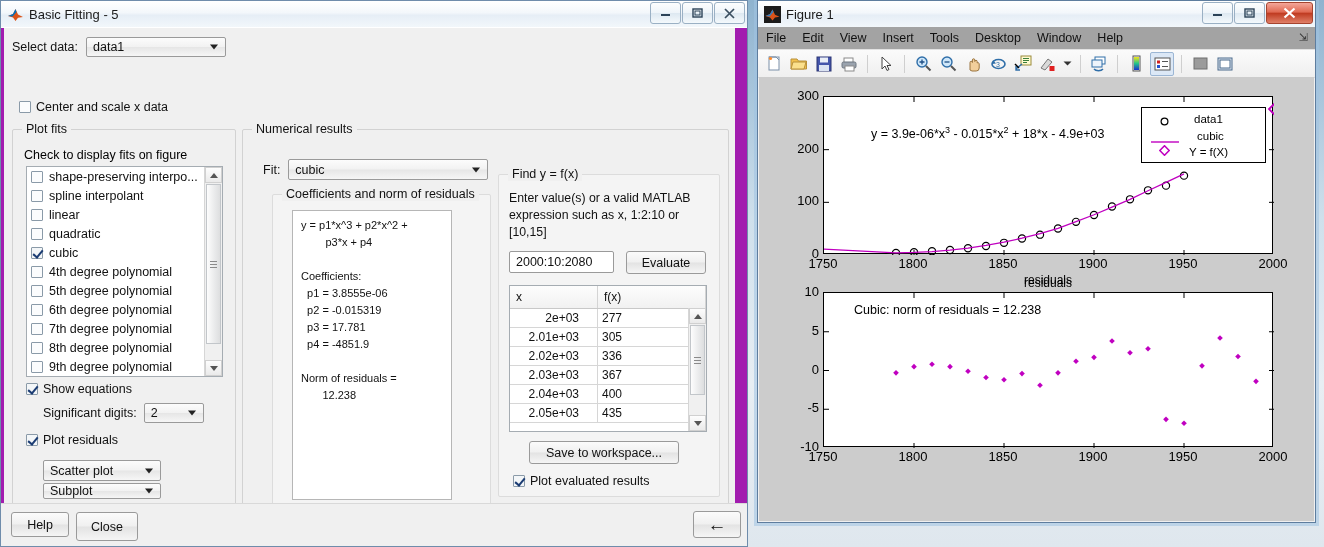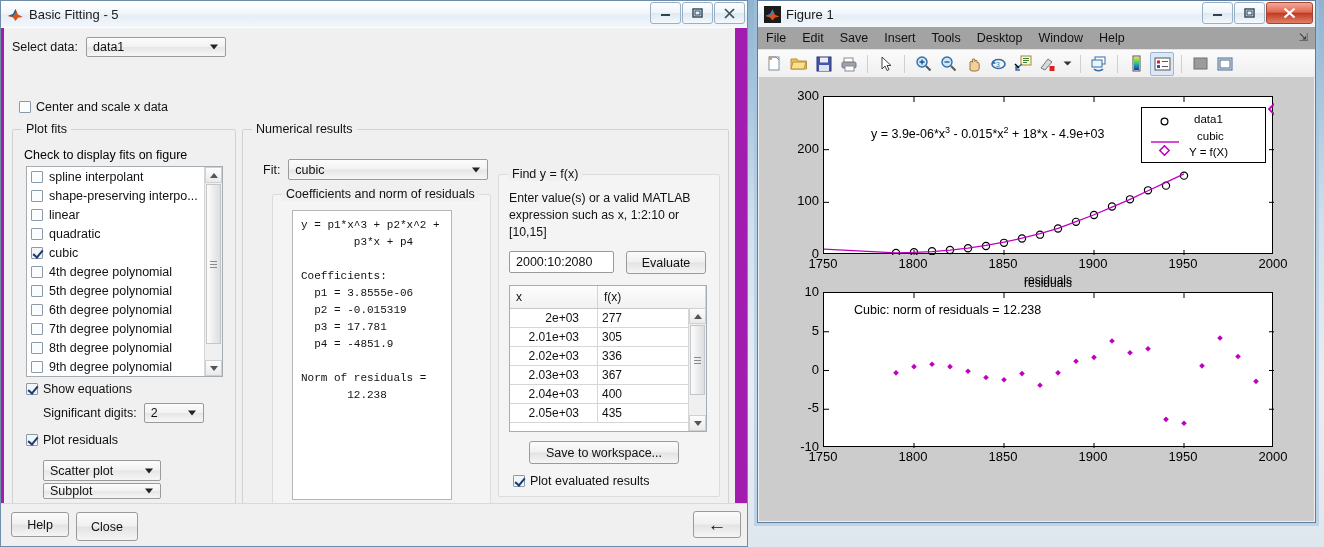--- a/index.html
+++ b/index.html
@@ -95,21 +95,21 @@
      background:repeating-linear-gradient(180deg,#8a8a8a 0 1px,transparent 1px 3px);}
 
   
   .btn{
     box-sizing:border-box;border:1px solid #9a9a9a;border-radius:3px;
     background:linear-gradient(180deg,#fbfbfb 0%,#f0f0f0 48%,#e3e3e3 52%,#f5f5f5 100%);
     display:flex;align-items:center;justify-content:center;font-size:12.5px;color:#111;
   }
 
   
-  .mono{font-family:Liberation Mono, monospace;font-size:11px;color:#111;line-height:17px;white-space:pre;}
+  .mono{font-family:Liberation Sans, sans-serif;font-size:11px;color:#111;line-height:17px;white-space:pre;}
   .textpane{position:absolute;box-sizing:border-box;background:#fff;border:1px solid #b6b6b6;padding:6px 8px;overflow:hidden;}
 
   
   .tbl{position:absolute;box-sizing:border-box;background:#fff;border:1px solid #a5acb2;overflow:hidden;}
   .thead{display:flex;height:22px;border-bottom:1px solid #c8c8c8;
      background:linear-gradient(180deg,#fdfdfd,#f1f1f1);}
   .th{font-size:12px;color:#111;display:flex;align-items:center;padding-left:6px;box-sizing:border-box;}
   .th.c1{width:88px;border-right:1px solid #d4d4d4;}
   .th.c2{width:108px;border-right:1px solid #d4d4d4;}
   .trow{display:flex;height:18px;border-bottom:1px solid #d6d6d6;}
@@ -200,25 +200,25 @@
 
       <div class="grp" style="left:8px;top:101px;width:224px;height:399px;">
         <span class="cap">Plot fits</span>
 
         <span style="position:absolute;left:11px;top:18px;font-size:12.5px;">Check to display fits on figure</span>
 
         <div class="listbox" style="left:13px;top:36px;width:197px;height:211px;">
           <div id="fits-items" style="position:absolute;left:0;top:0;right:18px;">
               <div class="litem">
                 <span class="cbx"></span>
+                <span>shape-preserving interpo...</span>
+              </div>
+              <div class="litem">
+                <span class="cbx"></span>
                 <span>spline interpolant</span>
-              </div>
-              <div class="litem">
-                <span class="cbx"></span>
-                <span>shape-preserving interpo...</span>
               </div>
               <div class="litem">
                 <span class="cbx"></span>
                 <span>linear</span>
               </div>
               <div class="litem">
                 <span class="cbx"></span>
                 <span>quadratic</span>
               </div>
               <div class="litem sel">
@@ -435,21 +435,21 @@
             <path d="M2.5 1.5 L12.5 10.5 M12.5 1.5 L2.5 10.5" stroke="#fff" stroke-width="2.2" fill="none"></path>
           </svg>
       </span>
     </span>
   </div>
 
   <div id="fig-body">
     <div class="menubar" id="fig-menubar">
       <span class="mi">File</span>
         <span class="mi">Edit</span>
-        <span class="mi">Save</span>
+        <span class="mi">View</span>
         <span class="mi">Insert</span>
         <span class="mi">Tools</span>
         <span class="mi">Desktop</span>
         <span class="mi">Window</span>
         <span class="mi">Help</span>
         <span class="dock">⇲</span>
     </div>
 
     <div class="toolbar">
       <span class="tbi">

